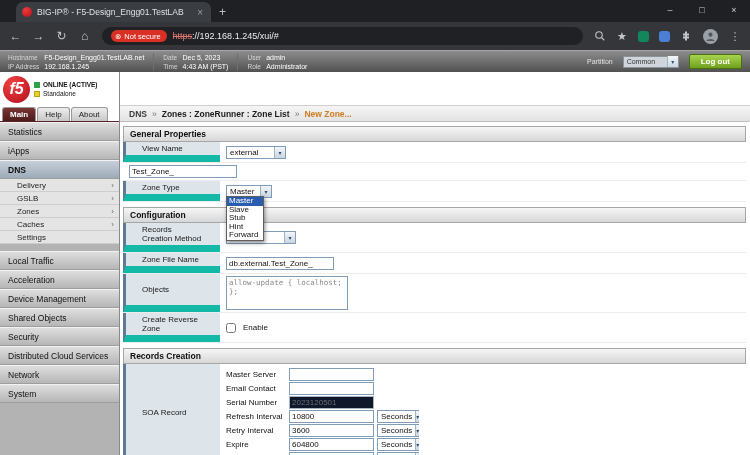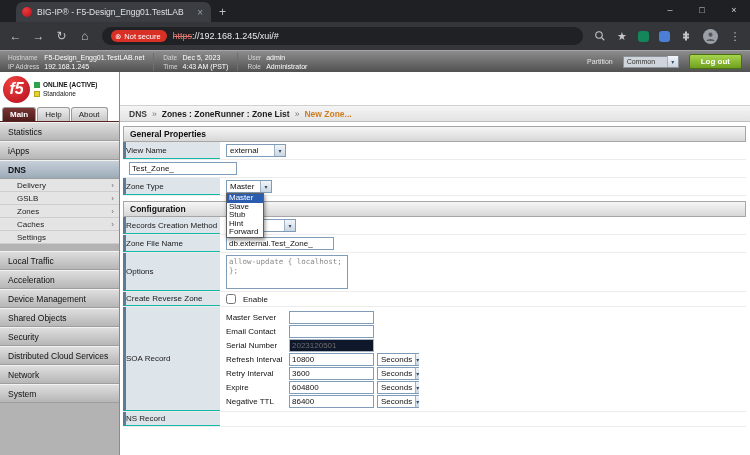--- a/index.html
+++ b/index.html
@@ -69,21 +69,21 @@
                 display:flex; align-items:center; gap:5px; padding:0 9px; font-size:8.5px; }
   .bc-root { color:#3b3b3b; font-weight:bold; }
   .bc-sep { color:#777; }
   .bc-path { color:#1c1c1c; font-weight:bold; }
   .bc-current { color:#d07c1e; font-weight:bold; }
 
   .content { flex:1; overflow:hidden; padding:3px 4px 0 3px; }
   .sechead { background:linear-gradient(#f6f6f6,#d7d7d7); border:1px solid #a6a6a6; font-size:8.5px; font-weight:bold; color:#101010; padding:2px 6px; margin-top:5px; }
   .sechead.first { margin-top:1px; }
   .frow { display:flex; align-items:stretch; border-bottom:1px solid #ececec; }
-  .flabel { flex:0 0 97px; background:#dde4ea; border-left:3px solid #5d7b97; border-bottom:1px solid #14b8a6; padding:2px 0; font-size:8px; color:#1a1a1a;
+  .flabel { flex:0 0 97px; background:#dde4ea; border-left:3px solid #5d7b97; border-bottom:7px solid #14b8a6; padding:2px 16px; font-size:8px; color:#1a1a1a;
             display:flex; align-items:center; }
   .fvalue { flex:1; background:#fff; padding:2px 6px; display:flex; align-items:center; gap:4px; position:relative; }
   .fvalue.top { align-items:flex-start; }
 
   .tin { height:13px; border:1px solid #7f9db9; font-size:8px; font-family:"Liberation Sans",sans-serif; padding:0 2px; background:#fff; color:#111; width:108px; }
   .tin.w85 { width:85px; }
   .tin.ro { background:#0f172a; color:#6e6e6e; border-color:#a9b6c2; }
   .tarea { width:122px; height:34px; border:1px solid #7f9db9; font-family:"DejaVu Sans Mono",monospace; font-size:7.5px; color:#8a8a8a; padding:1px 2px; resize:none; }
 
   .fsel { display:inline-flex; align-items:center; justify-content:space-between; border:1px solid #7f9db9; background:#fff; height:13px; font-size:8px; color:#111; padding-left:3px; }
@@ -289,33 +289,34 @@
             </span>
           </div>
         </div>
         <div class="frow">
           <div class="flabel">Zone File Name</div>
           <div class="fvalue">
             <input class="tin" value="db.external.Test_Zone_" style="">
           </div>
         </div>
         <div class="frow">
-          <div class="flabel">Options</div>
+          <div class="flabel">Objects</div>
           <div class="fvalue top">
             <textarea class="tarea" style="">allow-update { localhost; };</textarea>
           </div>
         </div>
         <div class="frow">
           <div class="flabel">Create Reverse Zone</div>
           <div class="fvalue">
             <input type="checkbox" style="">
             <span class="cklabel">Enable</span>
           </div>
         </div>
 
+        <div class="sechead">Records Creation</div>
         <div class="frow">
           <div class="flabel">SOA Record</div>
           <div class="fvalue">
             <div class="inner">
               <div class="irow">
                   <span class="ilabel">Master Server</span>
                   <input class="tin w85" style="">
                 </div>
               <div class="irow">
                   <span class="ilabel">Email Contact</span>

